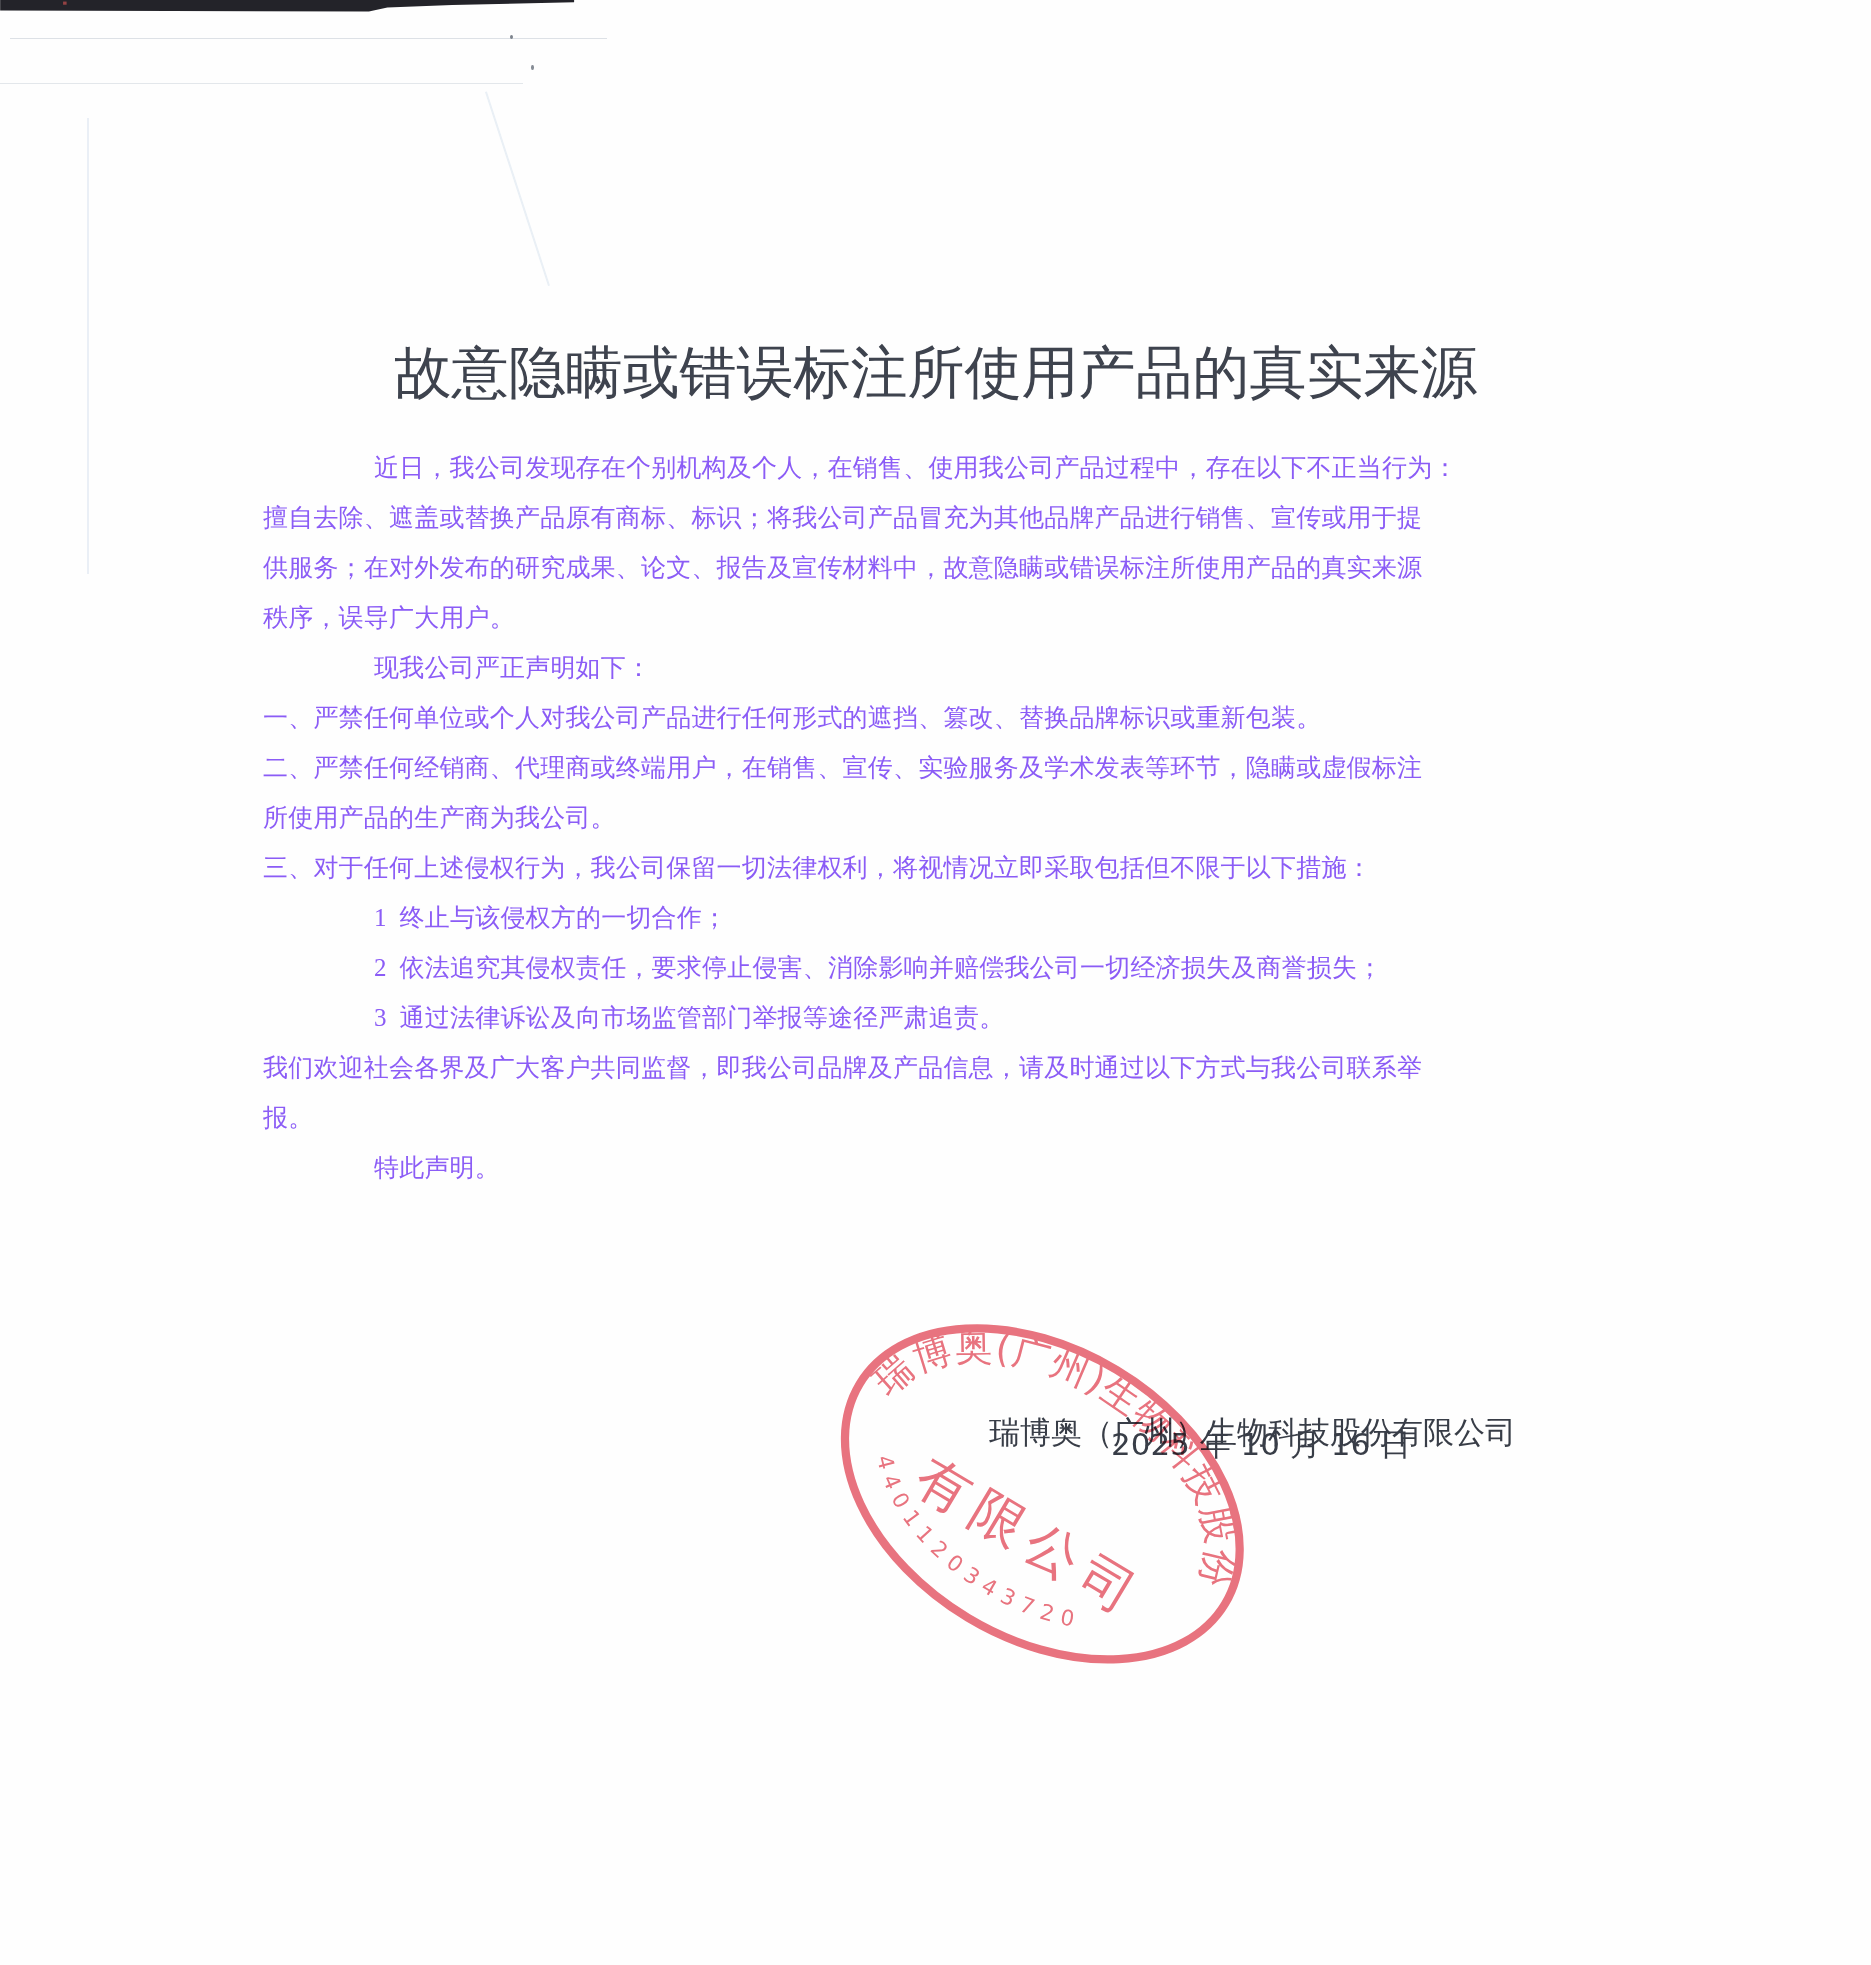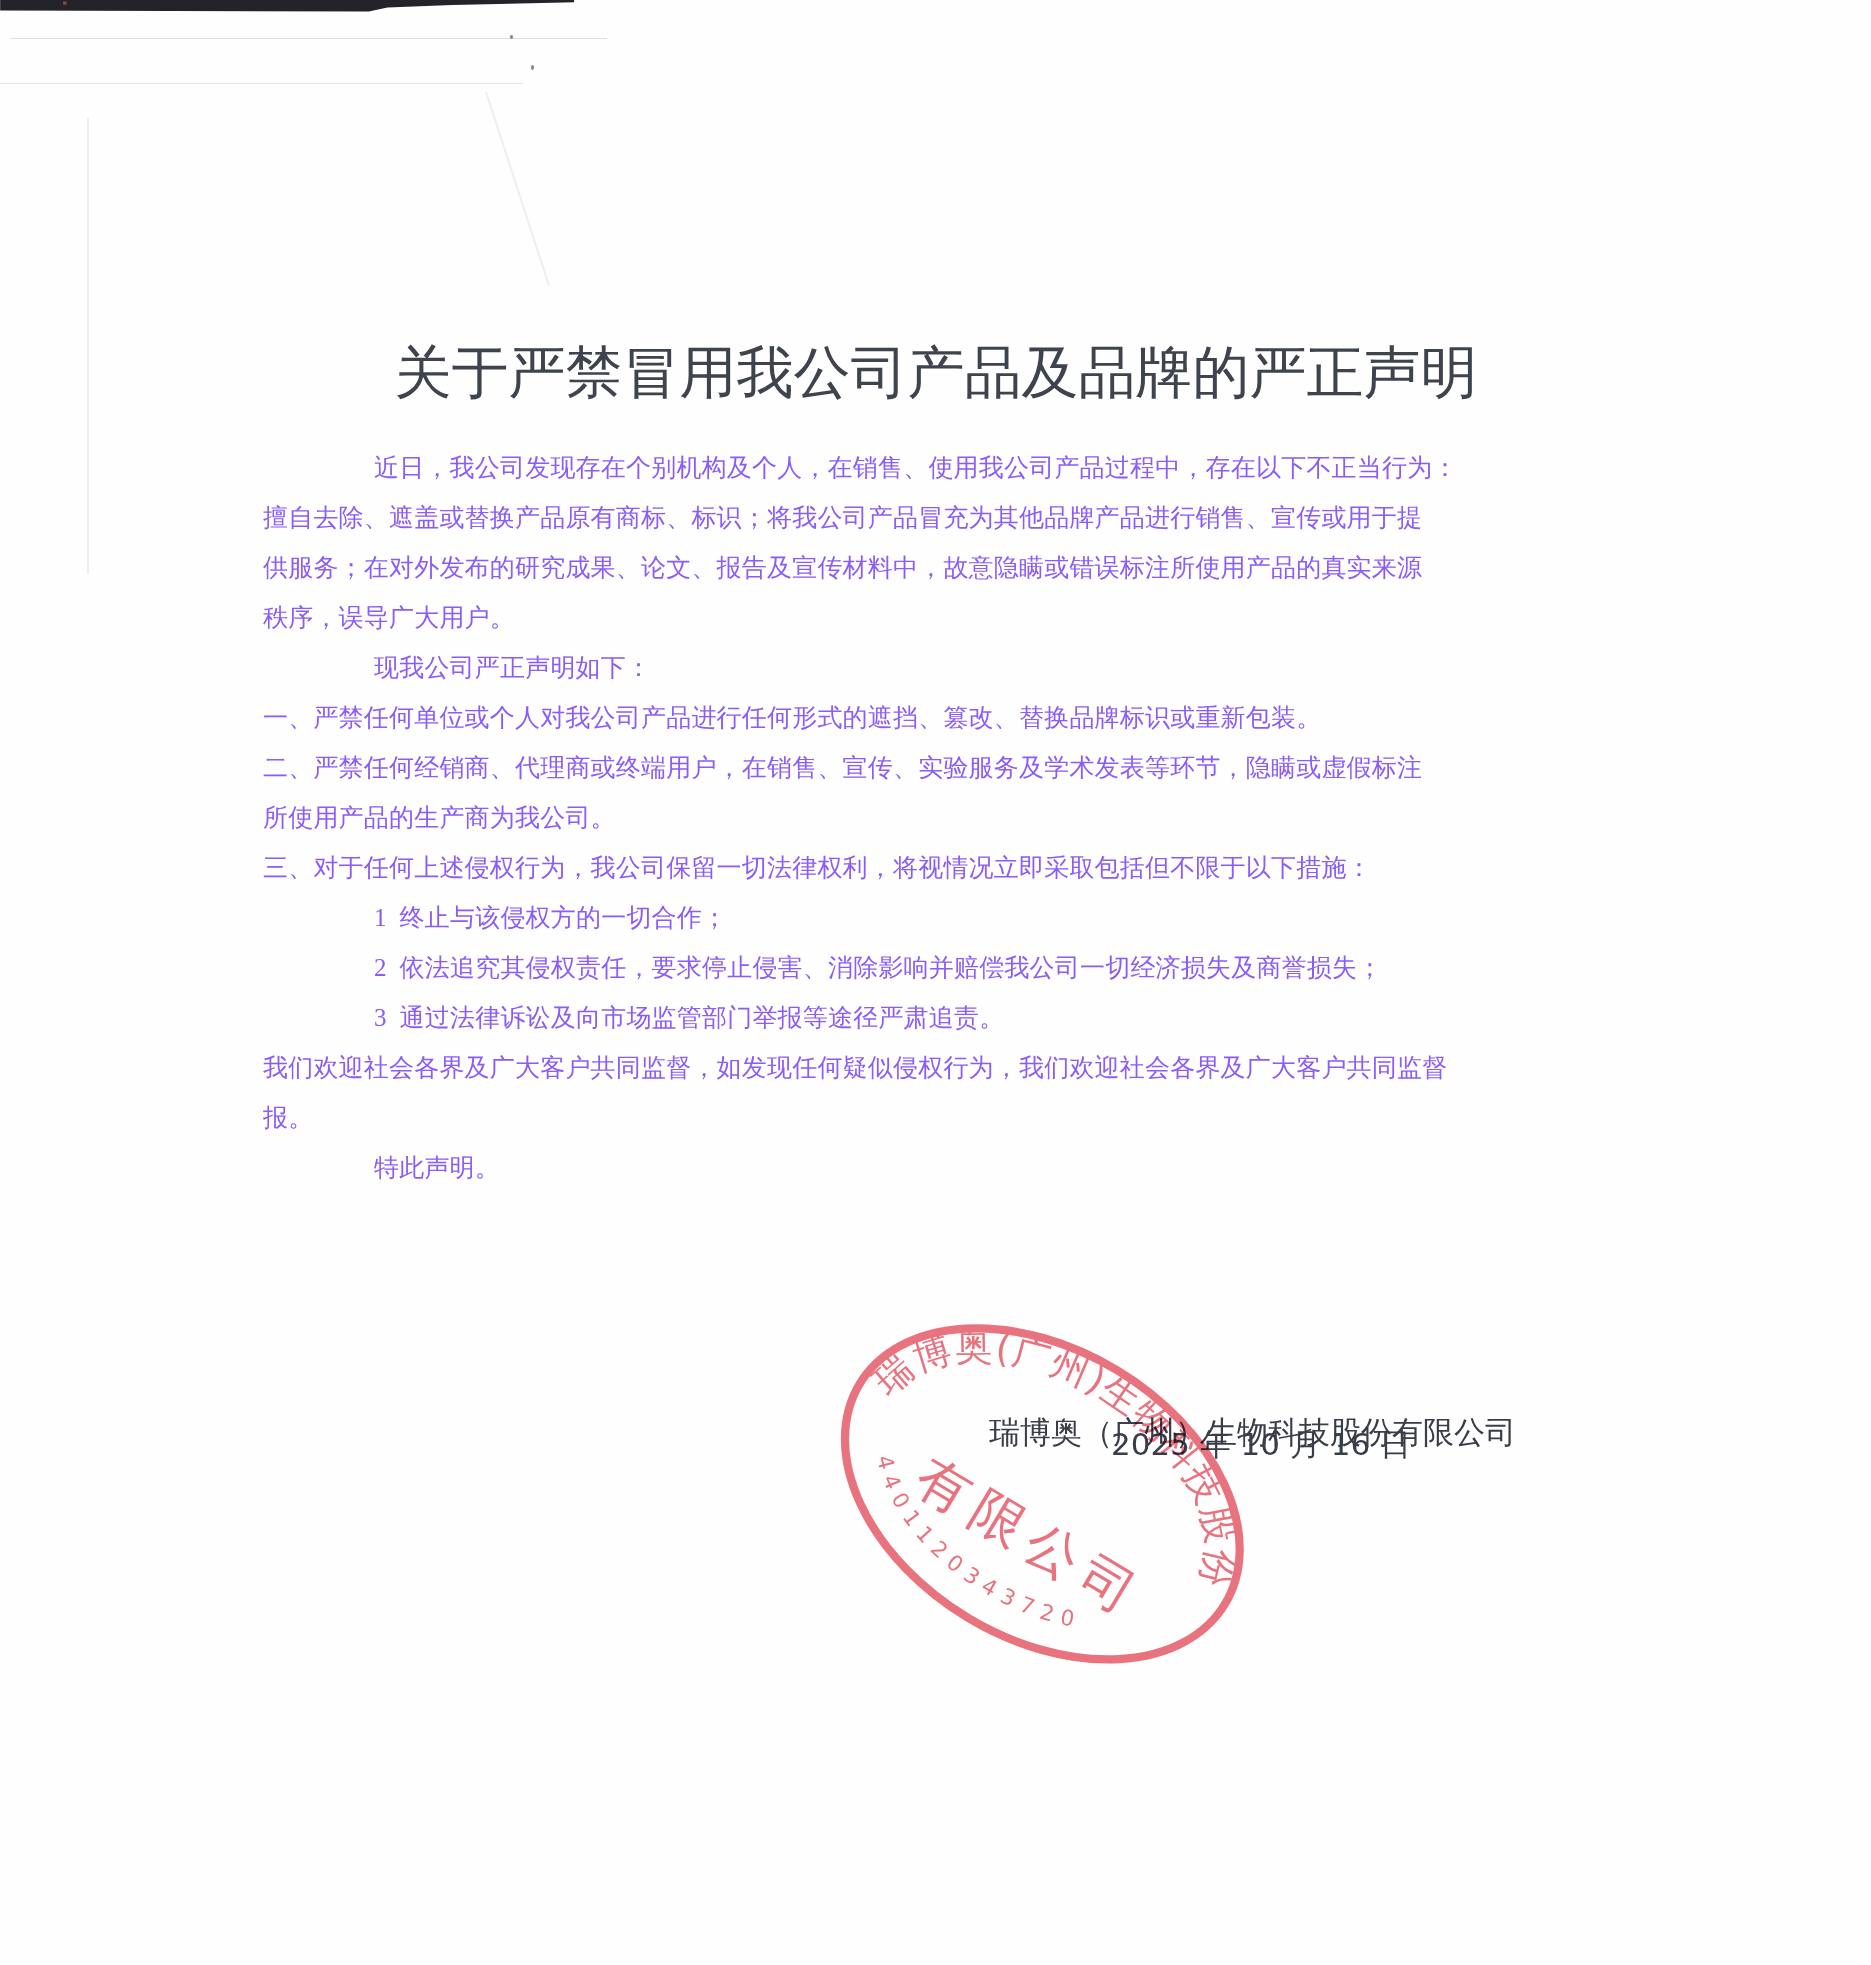--- a/index.html
+++ b/index.html
@@ -56,36 +56,36 @@
     <rect x="160" y="4" width="9" height="8" fill="#b04a4a" opacity="0.8"></rect>
   </svg>
 
   <div class="streak streak-h1"></div>
   <div class="streak streak-h2"></div>
   <div class="streak streak-v"></div>
   <div class="streak streak-d"></div>
   <div class="speck" style="left:510px;top:35px;width:3.1px;height:3.9px;background:#7d838c;"></div>
   <div class="speck" style="left:531px;top:65px;width:2.8px;height:4.7px;background:#868c95;"></div>
 
-  <div class="title">关于严禁冒用我公司产品及品牌的严正声明</div>
+  <div class="title">故意隐瞒或错误标注所使用产品的真实来源</div>
 
   <div class="body-block">
     <div class="line ind">近日，我公司发现存在个别机构及个人，在销售、使用我公司产品过程中，存在以下不正当行为：</div>
     <div class="line">擅自去除、遮盖或替换产品原有商标、标识；将我公司产品冒充为其他品牌产品进行销售、宣传或用于提</div>
     <div class="line">供服务；在对外发布的研究成果、论文、报告及宣传材料中，故意隐瞒或错误标注所使用产品的真实来源</div>
     <div class="line">秩序，误导广大用户。</div>
     <div class="line ind">现我公司严正声明如下：</div>
     <div class="line">一、严禁任何单位或个人对我公司产品进行任何形式的遮挡、篡改、替换品牌标识或重新包装。</div>
     <div class="line">二、严禁任何经销商、代理商或终端用户，在销售、宣传、实验服务及学术发表等环节，隐瞒或虚假标注</div>
     <div class="line">所使用产品的生产商为我公司。</div>
     <div class="line">三、对于任何上述侵权行为，我公司保留一切法律权利，将视情况立即采取包括但不限于以下措施：</div>
     <div class="line ind">1  终止与该侵权方的一切合作；</div>
     <div class="line ind">2  依法追究其侵权责任，要求停止侵害、消除影响并赔偿我公司一切经济损失及商誉损失；</div>
     <div class="line ind">3  通过法律诉讼及向市场监管部门举报等途径严肃追责。</div>
-    <div class="line">我们欢迎社会各界及广大客户共同监督，如发现任何疑似侵权行为，我们欢迎社会各界及广大客户共同监督</div>
+    <div class="line">我们欢迎社会各界及广大客户共同监督，即我公司品牌及产品信息，请及时通过以下方式与我公司联系举</div>
     <div class="line">报。</div>
     <div class="line ind">特此声明。</div>
   </div>
 
   <div class="sig-company">瑞博奥（广州）生物科技股份有限公司</div>
   <div class="sig-date">2025 年 10 月 16 日</div>
 
   <svg class="seal" viewBox="0 0 1230 1040">
     <defs>
       <path id="sealTopArc" d="M -458 0 A 458 287 0 0 1 458 0"></path>

